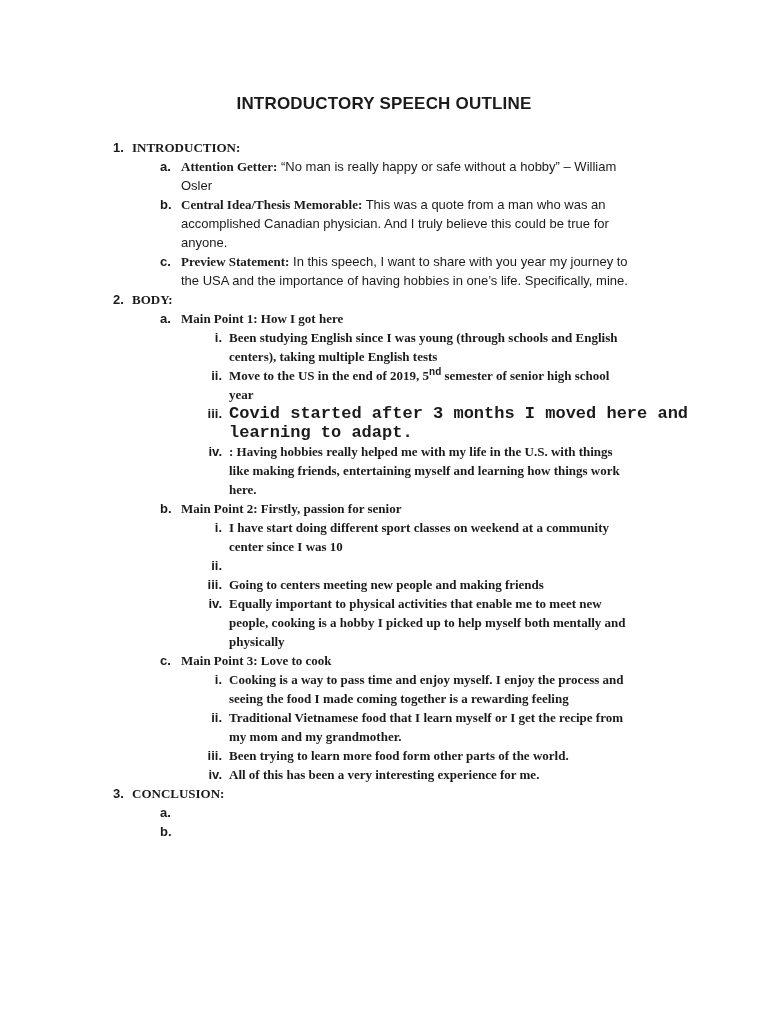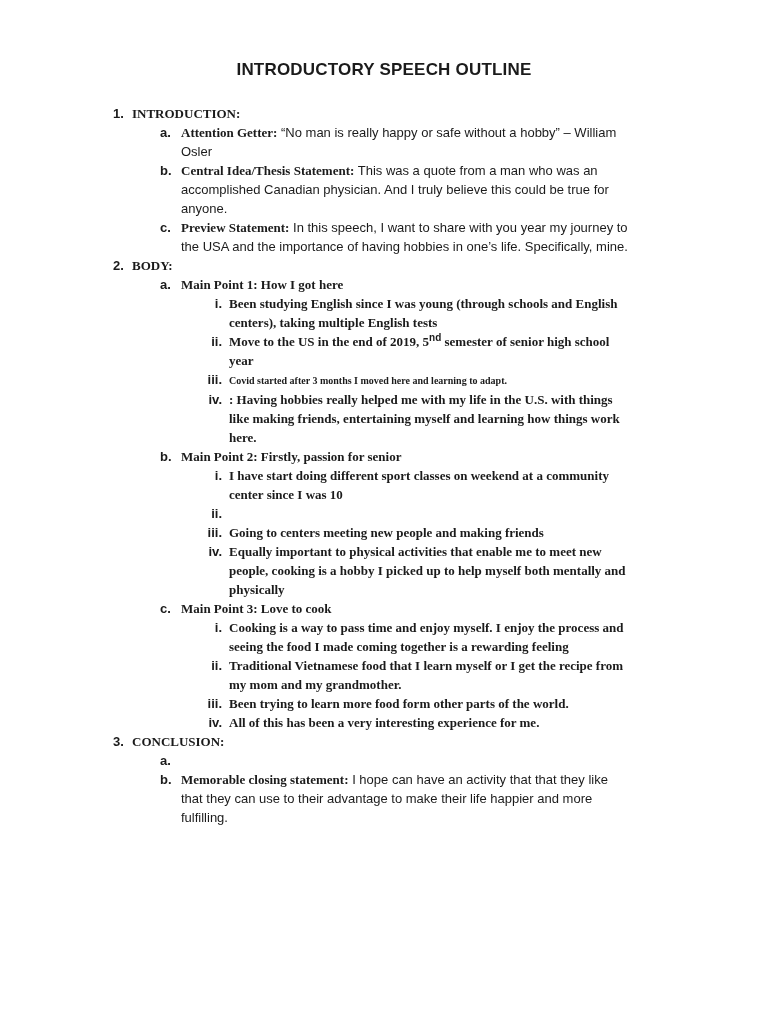--- a/index.html
+++ b/index.html
@@ -11,21 +11,21 @@
     position: relative;
     width: 768px;
     height: 1024px;
     background: #ffffff;
     color: #1b1b1b;
     font-family: "Liberation Sans", sans-serif;
     overflow: hidden;
     box-sizing: border-box;
   }
   .doc-title {
-    padding-top: 60px;
+    padding-top: 94px;
     text-align: center;
     font-size: 17px;
     font-weight: bold;
     line-height: 20px;
     letter-spacing: 0.2px;
   }
   .outline {
     margin-top: 24px;
     padding-left: 113px;
     padding-right: 60px;
@@ -51,23 +51,23 @@
     padding-right: 7px;
   }
   .content {
     flex: 1 1 auto;
     min-width: 0;
   }
   .content span { white-space: pre-wrap; }
   .bold, .heading-text { font-weight: bold; font-family: Liberation Serif, serif; }
   .regular { font-weight: normal; }
   .serif-text {
-    font-family: Liberation Serif, serif;
+    font-family: Liberation Mono, monospace;
     font-weight: bold;
-    font-size: 10px;
+    font-size: 17px;
   }
   sup.sup {
     font-size: 10px;
     line-height: 0;
     vertical-align: super;
     font-weight: bold;
   }
 </style>
 </head>
 <body>
@@ -79,21 +79,21 @@
         <span class="marker">1.</span>
         <div class="content"><span class="heading-text">INTRODUCTION:</span></div>
       </div>
       <div class="row l2">
         <span class="marker">a.</span>
         <div class="content"><span class="bold">Attention Getter:</span><span class="regular"> “No man is really happy or safe without a hobby” – William
 Osler</span></div>
       </div>
       <div class="row l2">
         <span class="marker">b.</span>
-        <div class="content"><span class="bold">Central Idea/Thesis Statement:</span><span class="regular"> This was a quote from a man who was an
+        <div class="content"><span class="bold">Central Idea/Thesis Memorable:</span><span class="regular"> This was a quote from a man who was an
 accomplished Canadian physician. And I truly believe this could be true for
 anyone.</span></div>
       </div>
       <div class="row l2">
         <span class="marker">c.</span>
         <div class="content"><span class="bold">Preview Statement:</span><span class="regular"> In this speech, I want to share with you year my journey to
 the USA and the importance of having hobbies in one’s life. Specifically, mine.</span></div>
       </div>
       <div class="row l1">
         <span class="marker">2.</span>
@@ -169,18 +169,15 @@
       </div>
       <div class="row l1">
         <span class="marker">3.</span>
         <div class="content"><span class="heading-text">CONCLUSION:</span></div>
       </div>
       <div class="row l2">
         <span class="marker">a.</span>
       </div>
       <div class="row l2">
         <span class="marker">b.</span>
-        <div class="content"><span class="bold">Memorable closing statement:</span><span class="regular"> I hope can have an activity that that they like
-that they can use to their advantage to make their life happier and more
-fulfilling.</span></div>
       </div>
     </div>
 </div>
 
 </body></html>

